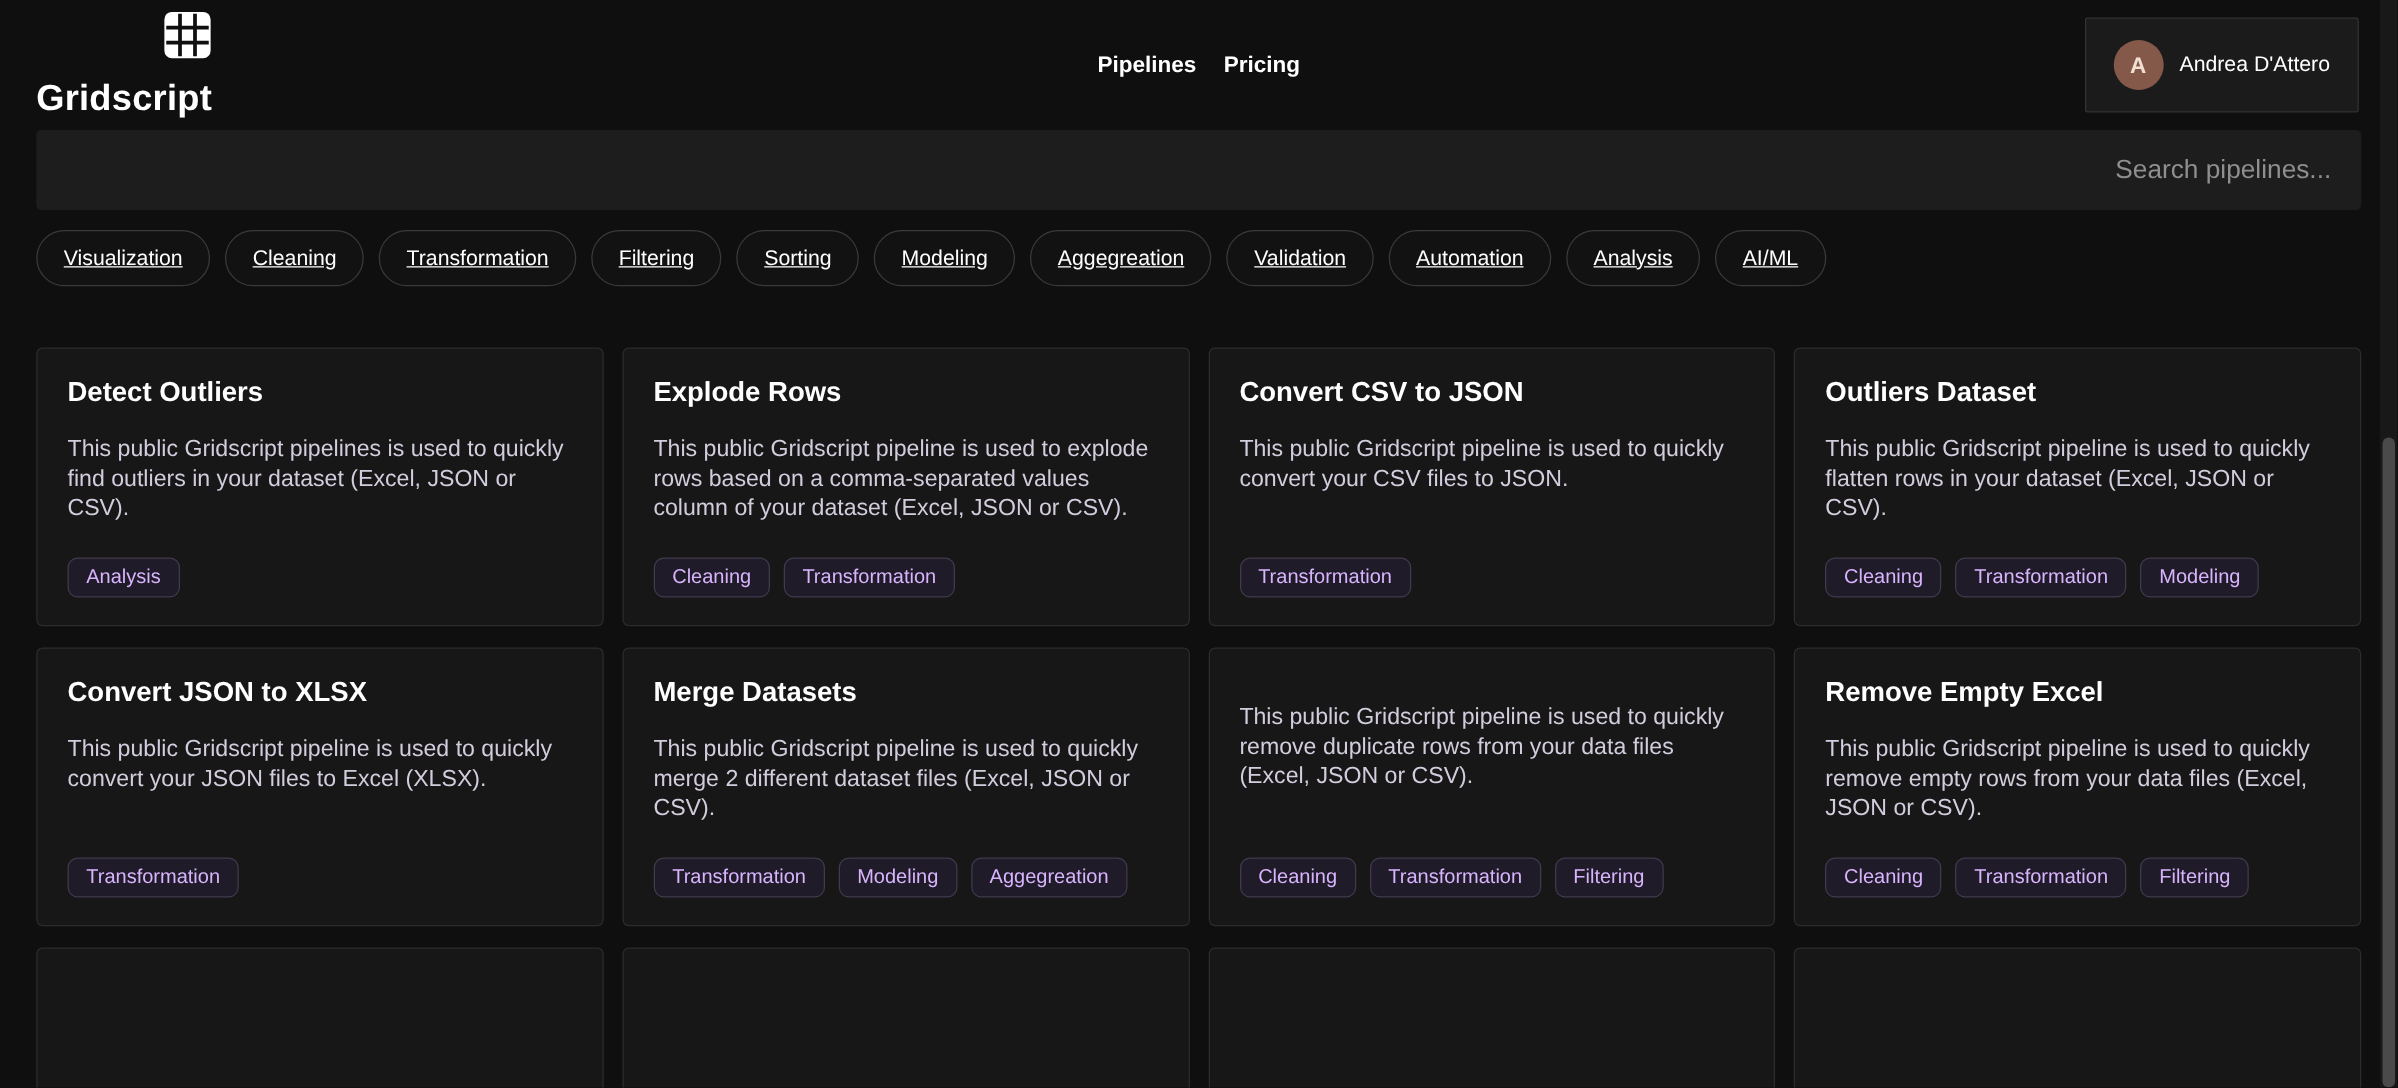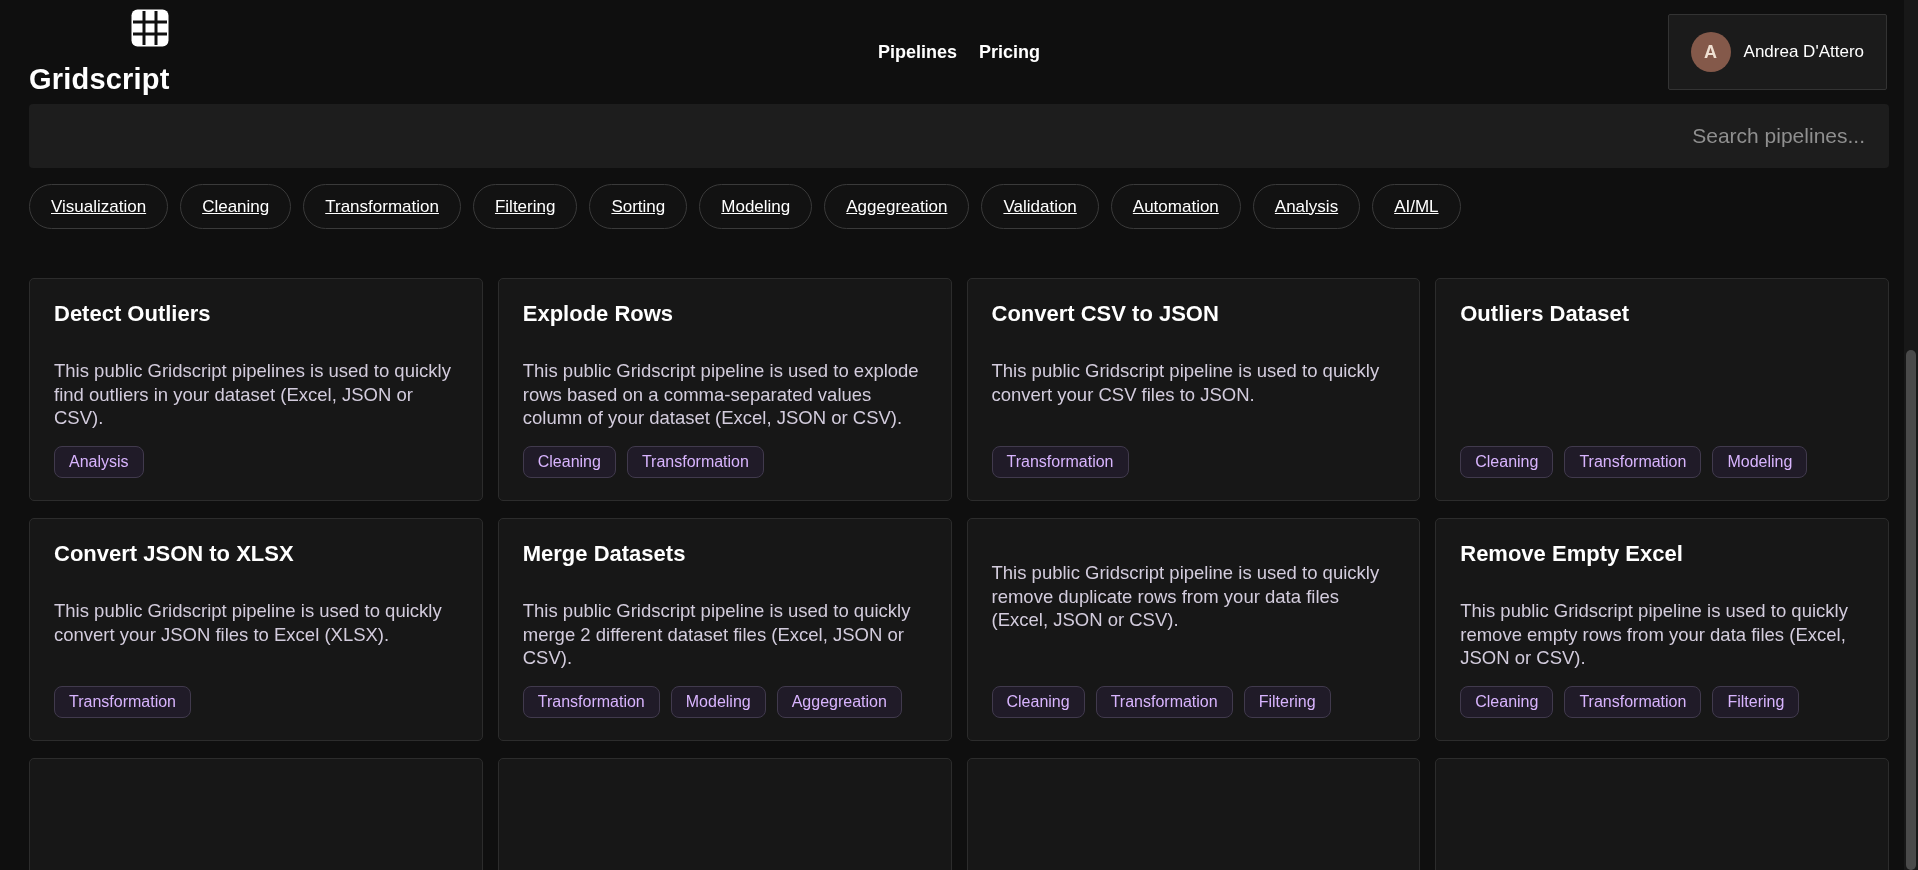--- a/index.html
+++ b/index.html
@@ -66,21 +66,21 @@
   .grid {
     margin-top: 49px;
     display: grid; grid-template-columns: repeat(4, 1fr);
     column-gap: 15px; row-gap: 17px;
     grid-auto-rows: 223px;
   }
   .card {
     background: #171717; border: 1px solid #2c2c2c; border-radius: 5px;
     padding: 22px 24px;
     display: flex; flex-direction: column;
-    cursor: pointer; overflow: hidden; gap: 12px;
+    cursor: pointer; overflow: hidden;
   }
   .card-title { margin: 0; font-size: 22px; font-weight: 700; color: #ffffff; }
   .card-desc {
     margin: 20px 0 0; font-size: 18.5px; line-height: 1.28;
     color: #d3ccdd;
   }
   .tags { margin-top: auto; display: flex; flex-wrap: wrap; gap: 11px; }
   .tag {
     background: #201b28; border: 1px solid #413a4d; border-radius: 8px;
     color: var(--tag-accent, #d8b4fe);
@@ -166,20 +166,21 @@
         </article>
         <article class="card">
           <h2 class="card-title">Convert CSV to JSON</h2>
           <p class="card-desc">This public Gridscript pipeline is used to quickly convert your CSV files to JSON.</p>
           <div class="tags">
             <span class="tag">Transformation</span>
           </div>
         </article>
         <article class="card">
           <h2 class="card-title">Outliers Dataset</h2>
+          <p class="card-desc">This public Gridscript pipeline is used to quickly flatten rows in your dataset (Excel, JSON or CSV).</p>
           <div class="tags">
             <span class="tag">Cleaning</span>
             <span class="tag">Transformation</span>
             <span class="tag">Modeling</span>
           </div>
         </article>
         <article class="card">
           <h2 class="card-title">Convert JSON to XLSX</h2>
           <p class="card-desc">This public Gridscript pipeline is used to quickly convert your JSON files to Excel (XLSX).</p>
           <div class="tags">

